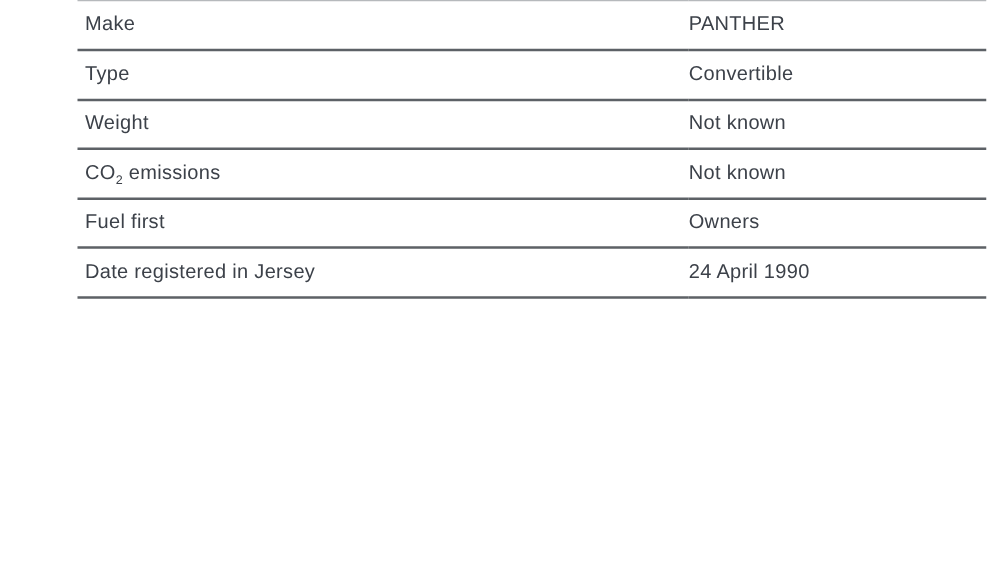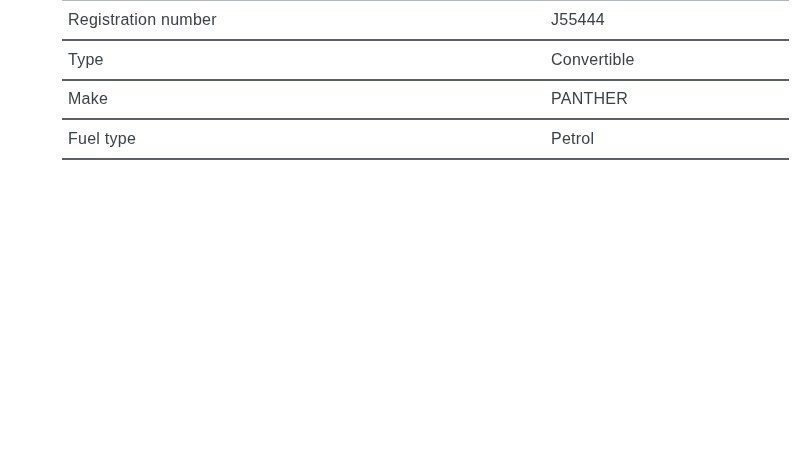--- a/index.html
+++ b/index.html
@@ -50,29 +50,37 @@
     font-size: 10px;
     line-height: 0;
   }
 </style>
 </head>
 <body>
 
 <table class="details-table">
   <tbody>
       <tr class="row">
-        <th class="label-cell">Registration number</th>
-        <td class="value-cell">J55444</td>
+        <th class="label-cell">Make</th>
+        <td class="value-cell">PANTHER</td>
       </tr>
       <tr class="row">
         <th class="label-cell">Type</th>
         <td class="value-cell">Convertible</td>
       </tr>
       <tr class="row">
-        <th class="label-cell">Make</th>
-        <td class="value-cell">PANTHER</td>
+        <th class="label-cell">Weight</th>
+        <td class="value-cell">Not known</td>
       </tr>
       <tr class="row">
-        <th class="label-cell">Fuel type</th>
-        <td class="value-cell">Petrol</td>
+        <th class="label-cell"><span>CO</span><sub class="subscript">2</sub><span> emissions</span></th>
+        <td class="value-cell">Not known</td>
+      </tr>
+      <tr class="row">
+        <th class="label-cell">Fuel first</th>
+        <td class="value-cell">Owners</td>
+      </tr>
+      <tr class="row">
+        <th class="label-cell">Date registered in Jersey</th>
+        <td class="value-cell">24 April 1990</td>
       </tr>
     </tbody>
 </table>
 
 </body></html>

